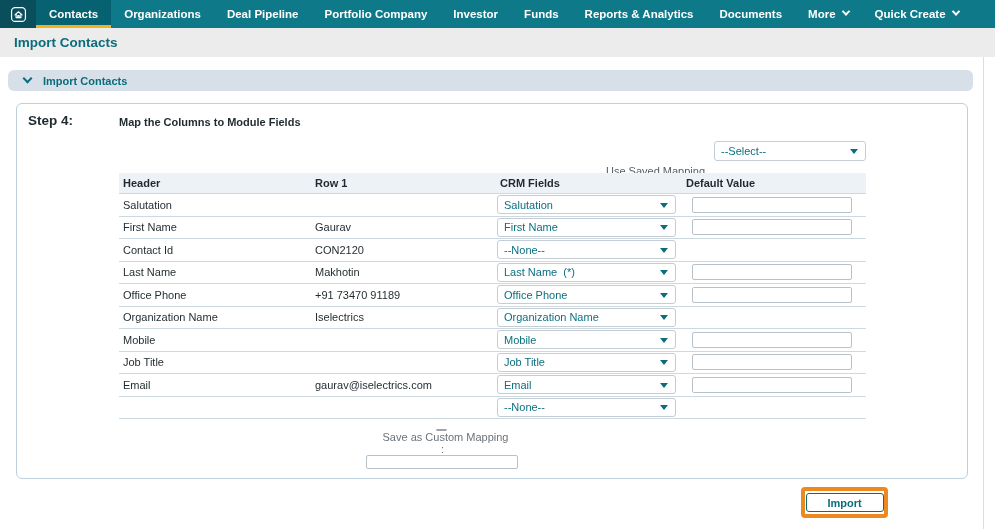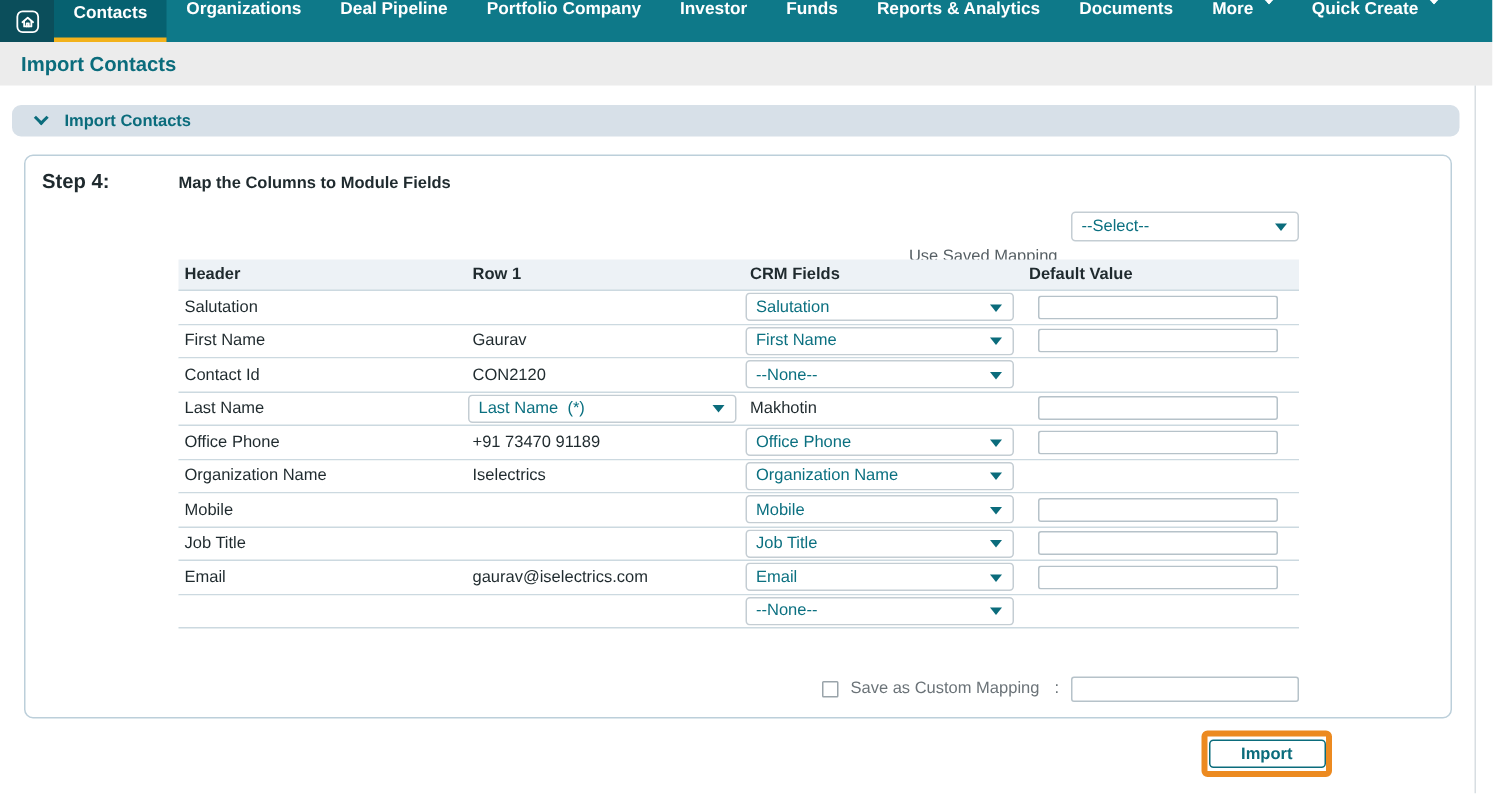--- a/index.html
+++ b/index.html
@@ -4,21 +4,21 @@
 <style>
   * { margin:0; padding:0; box-sizing:border-box; }
   html,body { width:995px; height:529px; }
   body { font-family:"Liberation Sans", sans-serif; background:#ffffff; overflow:hidden; }
   #screen { position:relative; width:995px; height:529px; background:#ffffff; }
 
   
   .nav { position:absolute; left:0; top:0; width:995px; height:28px; background:#0e7989; display:flex; align-items:stretch; }
   .nav-home { width:36px; height:28px; background:#0b4e5b; display:flex; align-items:center; justify-content:center; cursor:pointer; }
   .nav-tabs { display:flex; align-items:stretch; }
-  .nav-tab { display:flex; align-items:flex-start; padding:0 13px; color:#ffffff; font-size:11.5px; font-weight:700; cursor:pointer; white-space:nowrap; }
+  .nav-tab { display:flex; align-items:center; padding:0 13px; color:#ffffff; font-size:11.5px; font-weight:700; cursor:pointer; white-space:nowrap; }
   .nav-tab.active { background:#066170; border-bottom:3px solid #f2b21b; padding-top:3px; }
   .chev-down { display:inline-block; width:6px; height:6px; border-right:2px solid #fff; border-bottom:2px solid #fff; transform:rotate(45deg) translate(-1px,-1px); margin-left:7px; margin-top:-3px; }
 
   
   .title-bar { position:absolute; left:0; top:28px; width:995px; height:29px; background:#ececec; display:flex; align-items:center; }
   .title-bar span { margin-left:14px; font-size:13.5px; font-weight:700; color:#0b6c7c; }
 
   
   .collapse-bar { position:absolute; left:8px; top:70px; width:965px; height:21px; background:#d7e0e8; border-radius:6px; display:flex; align-items:center; cursor:pointer; }
   .collapse-chev { width:7px; height:7px; border-right:2px solid #0b6c7c; border-bottom:2px solid #0b6c7c; transform:rotate(45deg); margin-left:16px; margin-top:-4px; }
@@ -42,21 +42,21 @@
   .t-head { height:21px; background:#edf2f6; }
   .t-head .cell { font-size:11px; font-weight:700; color:#1f2a2e; }
   .t-body { height:22.5px; background:#ffffff; }
   .cell { padding-left:4px; font-size:11px; color:#1f2a2e; overflow:hidden; white-space:nowrap; }
   .cell-crm { padding-left:0; }
   .row-ddl { width:179px; margin-left:1px; height:19px; }
   .cell-def { padding-left:0; }
   .def-input { margin-left:10px; width:160px; height:16px; border:1px solid #b6c2c9; border-radius:2px; background:#fff; outline:none; font-size:11px; padding:0 4px; color:#1f2a2e; }
 
   
-  .custom-map { position:absolute; left:0; top:345px; width:849px; height:20px; display:flex; align-items:center; justify-content:flex-end; }
+  .custom-map { position:absolute; left:0; top:345px; width:849px; height:20px; display:flex; align-items:center; justify-content:flex-end;flex-direction:column; }
   .cm-checkbox { width:11px; height:11px; border:1px solid #9aa4aa; border-radius:1px; background:#fff; cursor:pointer; }
   .cm-label { font-size:11px; color:#6b7378; margin-left:8px; }
   .cm-colon { font-size:11px; color:#6b7378; margin-left:10px; margin-right:8px; }
   .cm-input { width:152px; height:17px; border:1px solid #b6c2c9; border-radius:2px; background:#fff; outline:none; font-size:11px; padding:0 4px; color:#1f2a2e; }
 
   
   .highlight-box { position:absolute; left:801px; top:487px; width:87px; height:31px; border:4px solid #ec8a20; border-radius:4px; display:flex; align-items:center; justify-content:center; }
   .btn { height:19px; background:#ffffff; border:1.5px solid #0b6c7c; border-radius:3px; color:#0b6c7c; font-size:11px; font-weight:700; font-family:"Liberation Sans", sans-serif; cursor:pointer; padding:0 12px; }
   .btn-import { width:78px; }
   .btn-cancel { position:absolute; left:895px; top:493px; width:70px;margin-top:48px; }
@@ -173,27 +173,27 @@
           <div class="ddl row-ddl">
               <span class="ddl-text">--None--</span>
               <i class="ddl-arrow"></i>
             </div>
         </div>
         <div class="cell cell-def"></div>
       </div>
 
       <div class="t-row t-body">
         <div class="cell">Last Name</div>
+        <div class="cell">Makhotin</div>
         <div class="cell cell-crm">
           <div class="ddl row-ddl">
               <span class="ddl-text">Last Name  (*)</span>
               <i class="ddl-arrow"></i>
             </div>
         </div>
-        <div class="cell">Makhotin</div>
         <div class="cell cell-def"><input class="def-input" type="text" style=""></div>
       </div>
 
       <div class="t-row t-body">
         <div class="cell">Office Phone</div>
         <div class="cell">+91 73470 91189</div>
         <div class="cell cell-crm">
           <div class="ddl row-ddl">
               <span class="ddl-text">Office Phone</span>
               <i class="ddl-arrow"></i>

